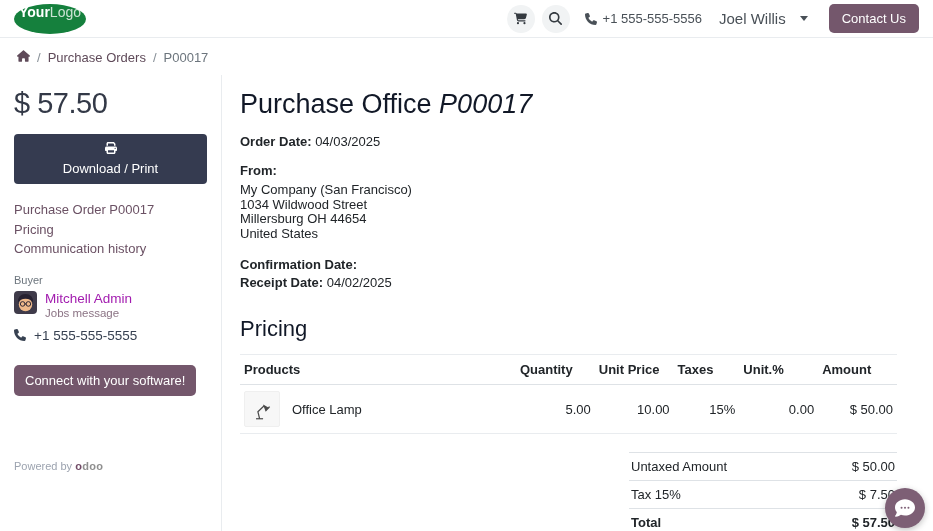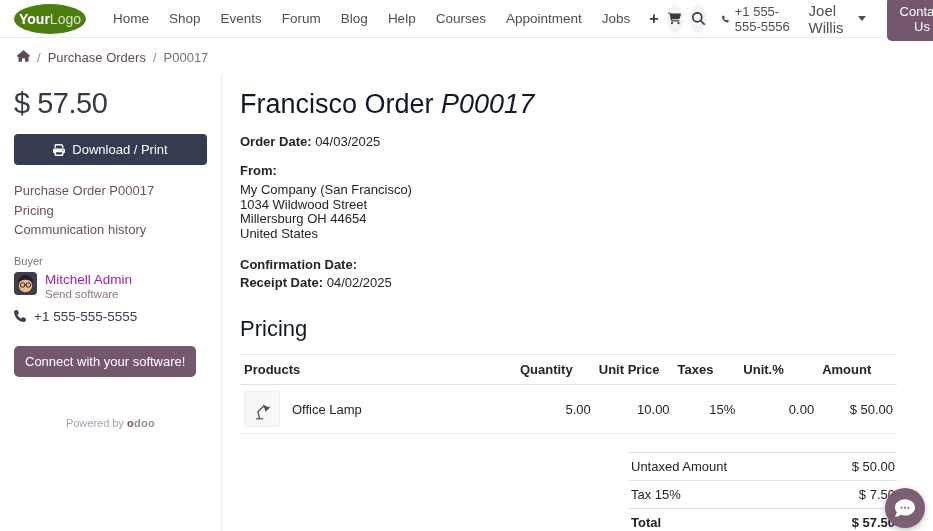--- a/index.html
+++ b/index.html
@@ -2,22 +2,22 @@
 <html><head>
 <meta charset="utf-8">
 <style>
   * { margin:0; padding:0; box-sizing:border-box; }
   html,body { width:933px; height:531px; overflow:hidden; background:#fff;
     font-family:"Liberation Sans","DejaVu Sans",sans-serif; color:#212529; }
 
   
   .topbar { height:38px; display:flex; align-items:center; padding:0 14px;
     border-bottom:1px solid #e9ecef; background:#fff; }
-  .logo { width:72px; height:30px; background:#4d7c0f; border-radius:50%;
-    display:flex; align-items:center; justify-content:center; flex:0 0 auto; }
+  .logo { width:72px; height:30px; background:#15803d; border-radius:50%;
+    display:flex; justify-content:center; flex:0 0 auto; }
   .logo .w1 { color:#fff; font-weight:700; font-size:14px; }
   .logo .w2 { color:rgba(255,255,255,.78); font-weight:400; font-size:14px; }
   nav.mainnav { display:flex; align-items:center; margin-left:18px; gap:2px; }
   nav.mainnav a { color:#495057; font-size:13.5px; text-decoration:none; padding:6px 9px; white-space:nowrap; }
   .plus-btn { color:#343a40; font-size:16px; font-weight:700; padding:2px 8px; cursor:pointer; }
   .topbar-right { margin-left:auto; display:flex; align-items:center; gap:7px; }
   .icon-circle { width:28px; height:28px; border-radius:50%; background:#f1f3f4;
     display:flex; align-items:center; justify-content:center; cursor:pointer; }
   .icon-circle svg { width:13px; height:13px; fill:#343a40; }
   .phone-link { display:flex; align-items:center; gap:6px; color:#495057; font-size:13px; margin:0 10px 0 8px; text-decoration:none; }
@@ -35,34 +35,34 @@
   .breadcrumb .current { color:#6c757d; }
 
   
   .content { display:flex; align-items:stretch; min-height:455px; }
   .sidebar { width:222px; flex:0 0 222px; border-right:1px solid #e9ecef; padding:12px 14px 0 14px; }
   .main { flex:1; padding:14px 36px 0 18px; }
 
   
   .amount-big { font-size:29px; font-weight:500; color:#333947; letter-spacing:-.5px; }
   .btn-download { margin-top:14px; width:100%; background:#353b50; color:#fff; border:none;
-    border-radius:4px; font-size:13px; padding:8px 6px; display:flex; align-items:center; justify-content:center; gap:7px; cursor:pointer; }
+    border-radius:4px; font-size:13px; padding:8px 6px; display:flex; align-items:center; justify-content:center; gap:7px; cursor:pointer;flex-direction:column; }
   .btn-download svg { width:12px; height:12px; fill:#fff; }
   .side-links { margin-top:18px; display:flex; flex-direction:column; gap:3px; }
   .side-links a { color:#6b5164; font-size:13px; text-decoration:none; line-height:16.5px; }
   .buyer-label { margin-top:16px; font-size:11px; color:#6c757d; }
   .buyer-row { display:flex; align-items:flex-start; gap:8px; margin-top:5px; }
   .avatar { width:23px; height:23px; border-radius:4px; overflow:hidden; flex:0 0 auto; }
   .buyer-name { font-size:13.5px; color:#a21caf; line-height:15px; }
   .send-msg { font-size:11.5px; color:#8b7384; text-decoration:none; display:block; margin-top:1px; }
   .side-phone { display:flex; align-items:center; gap:8px; margin-top:9px; font-size:13.5px; color:#374151; text-decoration:none; }
   .side-phone svg { width:12px; height:12px; fill:#374151; }
   .btn-connect { margin-top:22px; background:#74576c; color:#fff; border:none; border-radius:5px;
     font-size:13px; padding:8px 11px; cursor:pointer; }
-  .powered { margin-top:40px; text-align:center; font-size:11px; color:#9ca3af; }
+  .powered { margin-top:64px; text-align:left; font-size:11px; color:#9ca3af; }
   .powered b { color:#8f8f8f; font-weight:700; letter-spacing:.3px; }
   .powered b .o1 { color:#714b67; }
 
   
   h1.po-title { font-size:27px; font-weight:500; color:#111827; margin-bottom:14px; }
   h1.po-title .ref { font-style:italic; }
   .kv { font-size:13px; margin-bottom:4px; }
   .kv b { font-weight:700; }
   .from-block { margin-top:14px; }
   .addr { font-size:13px; line-height:14.5px; margin-top:5px; }
@@ -95,32 +95,20 @@
   .chat-fab svg { width:20px; height:20px; }
 </style>
 </head>
 <body>
 
 <header class="topbar">
   <div class="logo">
     <span class="w1">Your</span>
       <span class="w2">Logo</span>
   </div>
-  <nav class="mainnav">
-    <a href="#">Home</a>
-    <a href="#">Shop</a>
-    <a href="#">Events</a>
-    <a href="#">Forum</a>
-    <a href="#">Blog</a>
-    <a href="#">Help</a>
-    <a href="#">Courses</a>
-    <a href="#">Appointment</a>
-    <a href="#">Jobs</a>
-    <span class="plus-btn">+</span>
-  </nav>
   <div class="topbar-right">
     <div class="icon-circle">
       <svg viewBox="0 0 576 512">
           <path d="M0 24C0 10.7 10.7 0 24 0L69.5 0c22 0 41.5 12.8 50.6 32l411 0c26.3 0 45.5 25 38.6 50.4l-41 152.3c-8.5 31.4-37 53.3-69.5 53.3l-288.5 0 5.4 28.5c2.2 11.3 12.1 19.5 23.6 19.5L488 336c13.3 0 24 10.7 24 24s-10.7 24-24 24l-288.3 0c-34.6 0-64.3-24.6-70.7-58.5L77.4 54.5c-.7-3.8-4-6.5-7.9-6.5L24 48C10.7 48 0 37.3 0 24zM128 464a48 48 0 1 1 96 0 48 48 0 1 1 -96 0zm336-48a48 48 0 1 1 0 96 48 48 0 1 1 0-96z"></path>
         </svg>
     </div>
     <div class="icon-circle">
       <svg viewBox="0 0 512 512">
           <path d="M416 208c0 45.9-14.9 88.3-40 122.7L502.6 457.4c12.5 12.5 12.5 32.8 0 45.3s-32.8 12.5-45.3 0L330.7 376c-34.4 25.2-76.8 40-122.7 40C93.1 416 0 322.9 0 208S93.1 0 208 0S416 93.1 416 208zM208 352a144 144 0 1 0 0-288 144 144 0 1 0 0 288z"></path>
         </svg>
@@ -171,37 +159,37 @@
           <rect width="24" height="24" fill="#3f3b4a"></rect>
           <circle cx="12" cy="14" r="7" fill="#edb98a"></circle>
           <path d="M4 12 Q4 3 12 3 Q20 3 20 12 L17 9 Q12 7 7 9 Z" fill="#262130"></path>
           <circle cx="9" cy="13.5" r="2.4" fill="none" stroke="#262130" stroke-width="1"></circle>
           <circle cx="15" cy="13.5" r="2.4" fill="none" stroke="#262130" stroke-width="1"></circle>
           <line x1="11.4" y1="13.5" x2="12.6" y2="13.5" stroke="#262130" stroke-width="1"></line>
         </svg>
       </div>
       <div>
         <div class="buyer-name">Mitchell Admin</div>
-        <a class="send-msg" href="#">Send software</a>
+        <a class="send-msg" href="#">Jobs message</a>
       </div>
     </div>
     <a class="side-phone" href="#">
       <svg viewBox="0 0 512 512">
           <path d="M164.9 24.6c-7.7-18.6-28-28.5-47.4-23.2l-88 24C12.1 30.2 0 46 0 64C0 311.4 200.6 512 448 512c18 0 33.8-12.1 38.6-29.5l24-88c5.3-19.4-4.6-39.7-23.2-47.4l-96-40c-16.3-6.8-35.2-2.1-46.3 11.6L304.7 368C234.3 334.7 177.3 277.7 144 207.3L193.3 167c13.7-11.2 18.4-30 11.6-46.3l-40-96z"></path>
         </svg>
       <span>+1 555-555-5555</span>
     </a>
     <button class="btn-connect">Connect with your software!</button>
     <div class="powered">
       <span>Powered by </span><b><span class="o1">o</span><span>doo</span></b>
     </div>
   </aside>
 
   <main class="main">
-    <h1 class="po-title"><span>Francisco Order </span><span class="ref">P00017</span></h1>
+    <h1 class="po-title"><span>Purchase Office </span><span class="ref">P00017</span></h1>
 
     <div class="kv"><b>Order Date:</b><span> 04/03/2025</span></div>
 
     <div class="from-block">
       <div class="kv"><b>From:</b></div>
       <div class="addr">
         <div>My Company (San Francisco)</div>
         <div>1034 Wildwood Street</div>
         <div>Millersburg OH 44654</div>
         <div>United States</div>

